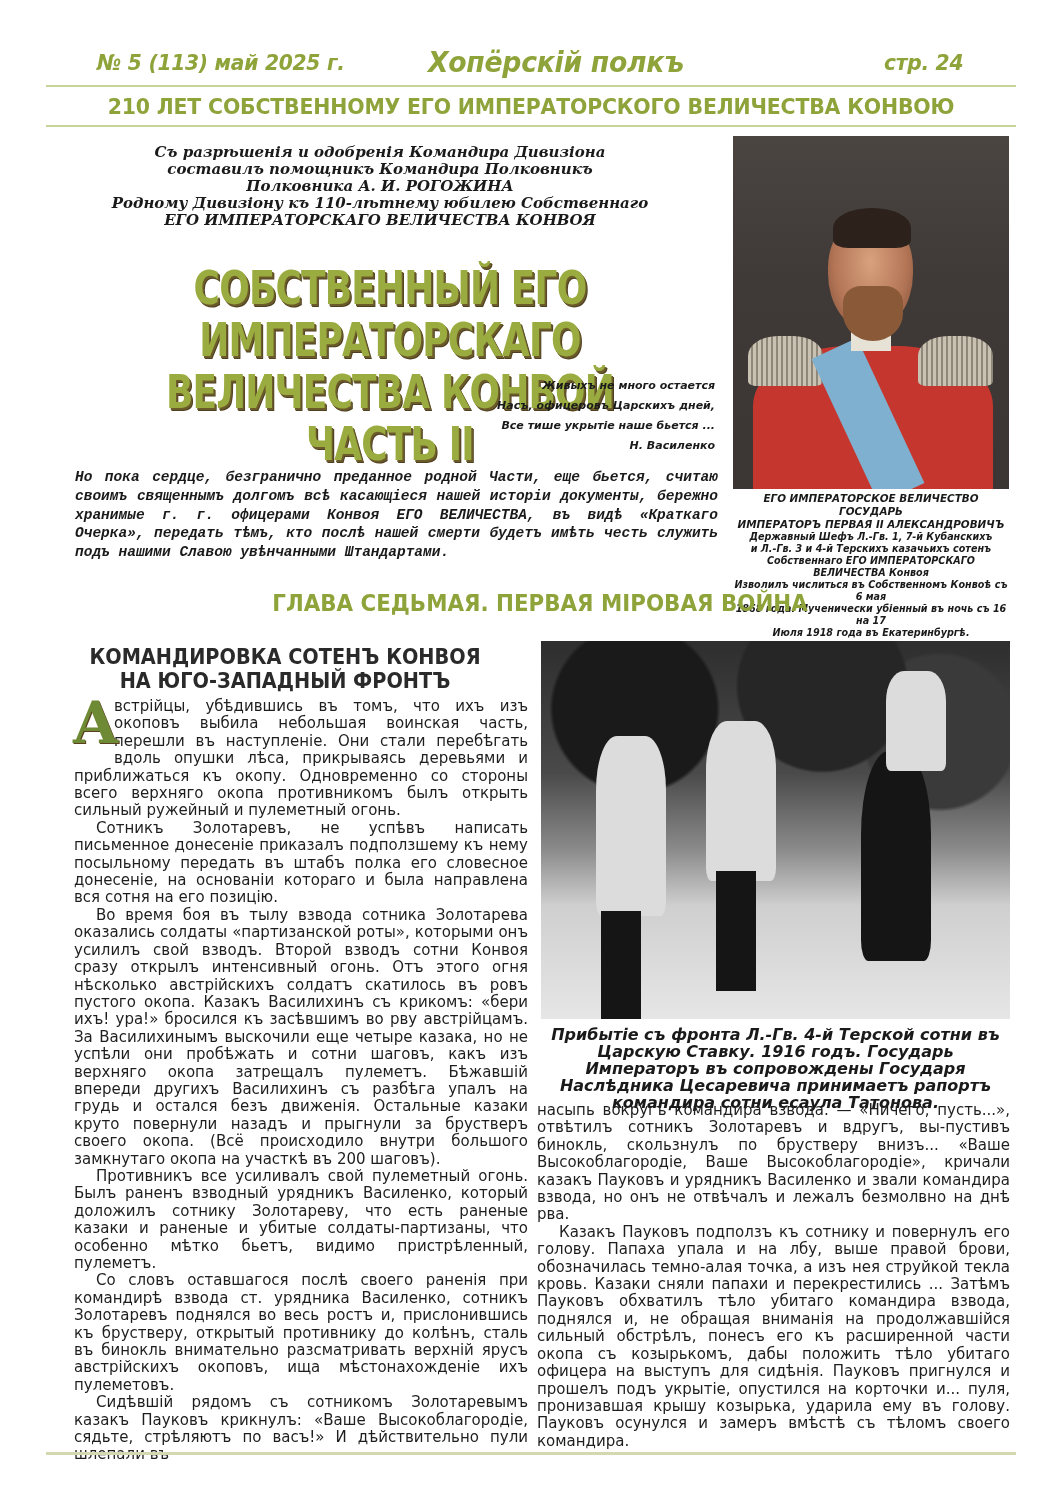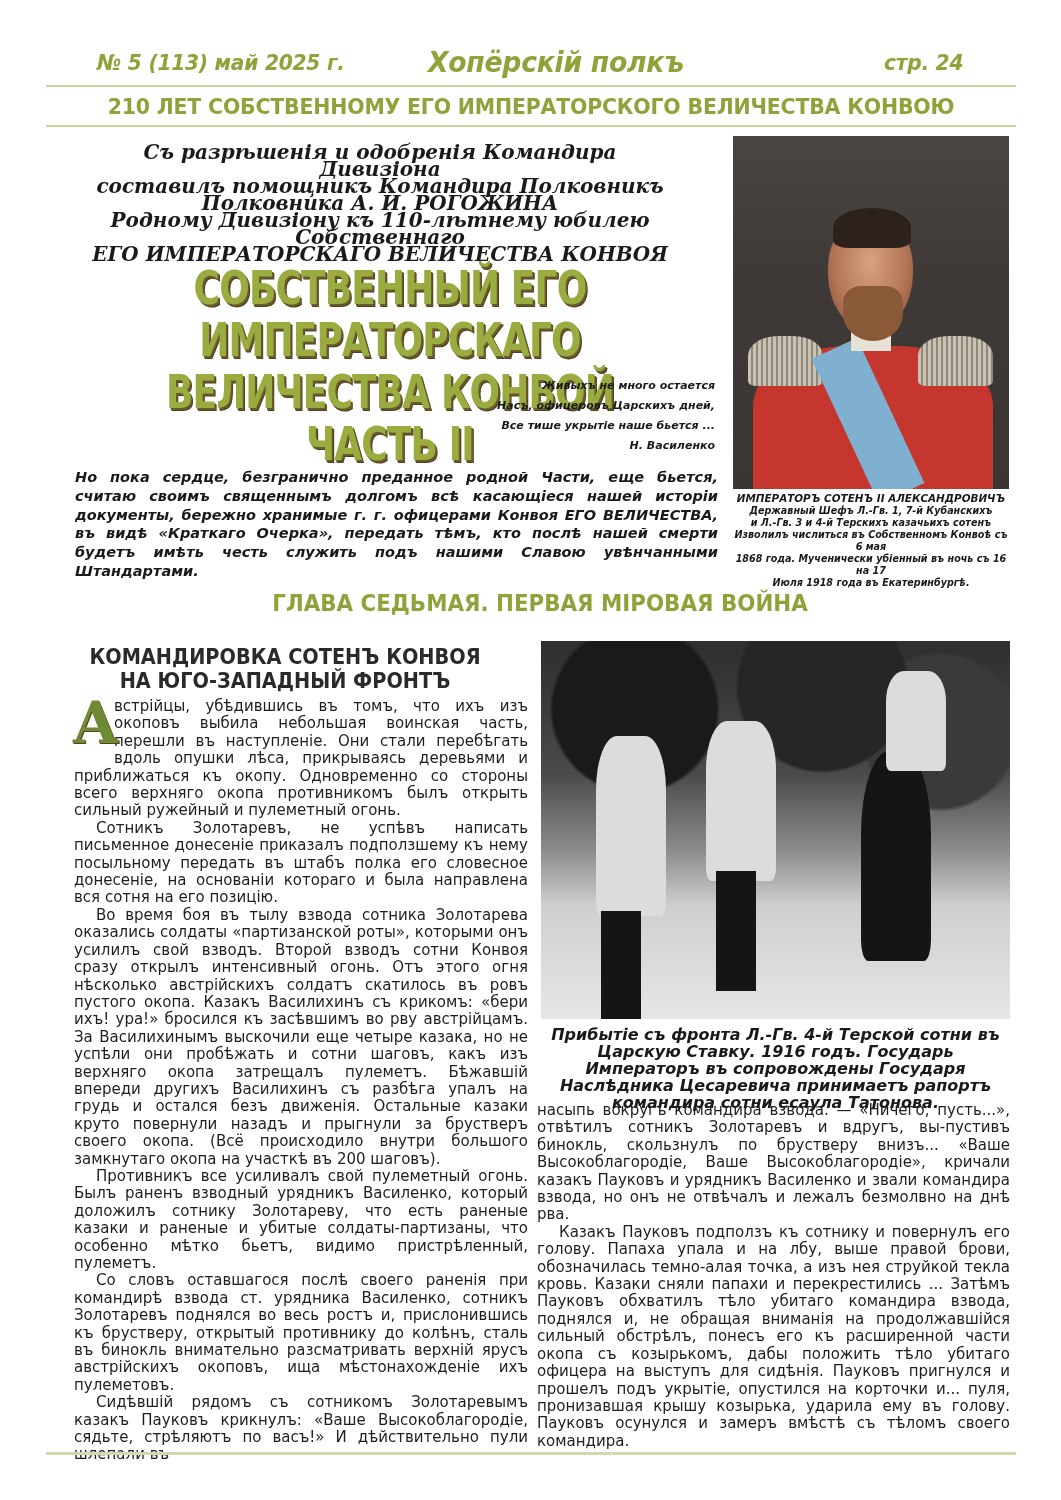--- a/index.html
+++ b/index.html
@@ -2,24 +2,24 @@
 <html><head>
 <meta charset="utf-8">
 <style>
   html, body { margin: 0; padding: 0; background: #ffffff; }
   body { width: 1061px; height: 1500px; position: relative; overflow: hidden; font-family: "DejaVu Sans", sans-serif; color: #1a1a1a; }
   .abs { position: absolute; }
   .hdr { top: 50px; font-size: 22px; font-weight: bold; font-style: italic; color: #8ea33a; font-family: "DejaVu Sans", sans-serif; letter-spacing: -0.3px; transform: scaleX(0.92); transform-origin: left center; }
   .hdr-title { font-size: 29px; top: 45px; }
   .rule { left: 46px; width: 970px; height: 2px; background: #c7d49a; }
   .banner { left: 46px; width: 970px; top: 94px; text-align: center; font-size: 22px; font-weight: bold; color: #8ea33a; transform: scaleX(0.93); transform-origin: center; letter-spacing: -0.2px; }
-  .credits { left: 90px; width: 580px; top: 144px; text-align: center; font-family: "DejaVu Serif", serif; font-style: italic; font-weight: bold; font-size: 20px; line-height: 17px; color: #1a1a1a; }
+  .credits { left: 90px; width: 580px; top: 144px; text-align: center; font-family: "DejaVu Serif", serif; font-style: italic; font-weight: bold; font-size: 15px; line-height: 17px; color: #1a1a1a; }
   .big-title { left: 60px; width: 660px; top: 262px; text-align: center; font-family: "DejaVu Sans", sans-serif; font-weight: bold; font-size: 46px; line-height: 52px; color: #9aab3f; text-shadow: 2px 2px 0 #6b5a2a, 3px 3px 0 #4e4020; transform: scaleX(0.78); transform-origin: center; letter-spacing: -1px; }
   .poem { right: 346px; top: 376px; text-align: right; font-weight: bold; font-style: italic; font-size: 11px; line-height: 20px; color: #1a1a1a; }
-  .intro { left: 75px; width: 643px; top: 468px; font-weight: bold; font-style: italic; font-size: 14.5px; line-height: 18.8px; text-align: justify; color: #1a1a1a; text-indent: 0; }
+  .intro { left: 75px; width: 643px; top: 468px; font-weight: bold; font-style: italic; font-size: 14.5px; line-height: 18.8px; text-align: justify; color: #1a1a1a; text-indent: 0; font-family: Liberation Mono, monospace; }
   .portrait { left: 733px; top: 136px; width: 276px; height: 353px; background: linear-gradient(180deg, #4a4541 0%, #3f3a37 40%, #3b3633 100%); overflow: hidden; }
   .portrait .face { position: absolute; left: 95px; top: 80px; width: 85px; height: 115px; border-radius: 45% 45% 50% 50%; background: radial-gradient(ellipse at 50% 40%, #d9a27e 0%, #b37556 60%, #7a4a33 100%); }
   .portrait .hair { position: absolute; left: 100px; top: 72px; width: 78px; height: 40px; border-radius: 50% 50% 20% 20%; background: #2c211b; }
   .portrait .beard { position: absolute; left: 110px; top: 150px; width: 60px; height: 55px; border-radius: 30% 30% 50% 50%; background: #8a5a38; }
   .portrait .body { position: absolute; left: 20px; top: 210px; width: 240px; height: 150px; border-radius: 40% 40% 0 0; background: #c5372e; }
   .portrait .sash { position: absolute; left: 110px; top: 205px; width: 50px; height: 160px; background: #7fb0d0; transform: rotate(-25deg); }
   .portrait .epl { position: absolute; top: 200px; width: 75px; height: 50px; background: repeating-linear-gradient(90deg, #c9c2b3 0 3px, #8f877a 3px 5px); border-radius: 40% 40% 10% 10%; }
   .portrait .collar { position: absolute; left: 118px; top: 185px; width: 40px; height: 30px; background: #e7e2d6; }
   .cap1 { left: 733px; width: 276px; top: 492px; text-align: center; font-weight: bold; font-style: italic; font-size: 9.6px; line-height: 12px; color: #1a1a1a; }
   .cap1 .l { font-size: 10.4px; line-height: 13px; }
@@ -75,23 +75,25 @@
   <div class="body"></div>
   <div class="epl" style="left:15px;"></div>
   <div class="epl" style="left:185px;"></div>
   <div class="sash"></div>
   <div class="collar"></div>
   <div class="face"></div>
   <div class="hair"></div>
   <div class="beard"></div>
 </div>
 <div class="abs cap1">
-  <div class="l">ИМПЕРАТОРЪ СОТЕНЪ II АЛЕКСАНДРОВИЧЪ</div>
+  <div class="l">ЕГО ИМПЕРАТОРСКОЕ ВЕЛИЧЕСТВО ГОСУДАРЬ</div>
+  <div class="l">ИМПЕРАТОРЪ ПЕРВАЯ II АЛЕКСАНДРОВИЧЪ</div>
   <div>Державный Шефъ Л.-Гв. 1, 7-й Кубанскихъ</div>
   <div>и Л.-Гв. 3 и 4-й Терскихъ казачьихъ сотенъ</div>
+  <div>Собственнаго ЕГО ИМПЕРАТОРСКАГО ВЕЛИЧЕСТВА Конвоя</div>
   <div>Изволилъ числиться въ Собственномъ Конвоѣ съ 6 мая</div>
   <div>1868 года. Мученически убіенный въ ночь съ 16 на 17</div>
   <div>Июля 1918 года въ Екатеринбургѣ.</div>
 </div>
 
 <div class="abs chapter">ГЛАВА  СЕДЬМАЯ. ПЕРВАЯ МІРОВАЯ ВОЙНА</div>
 
 <div class="abs art-title">
   <div>КОМАНДИРОВКА СОТЕНЪ КОНВОЯ</div>
   <div>НА ЮГО-ЗАПАДНЫЙ ФРОНТЪ</div>

